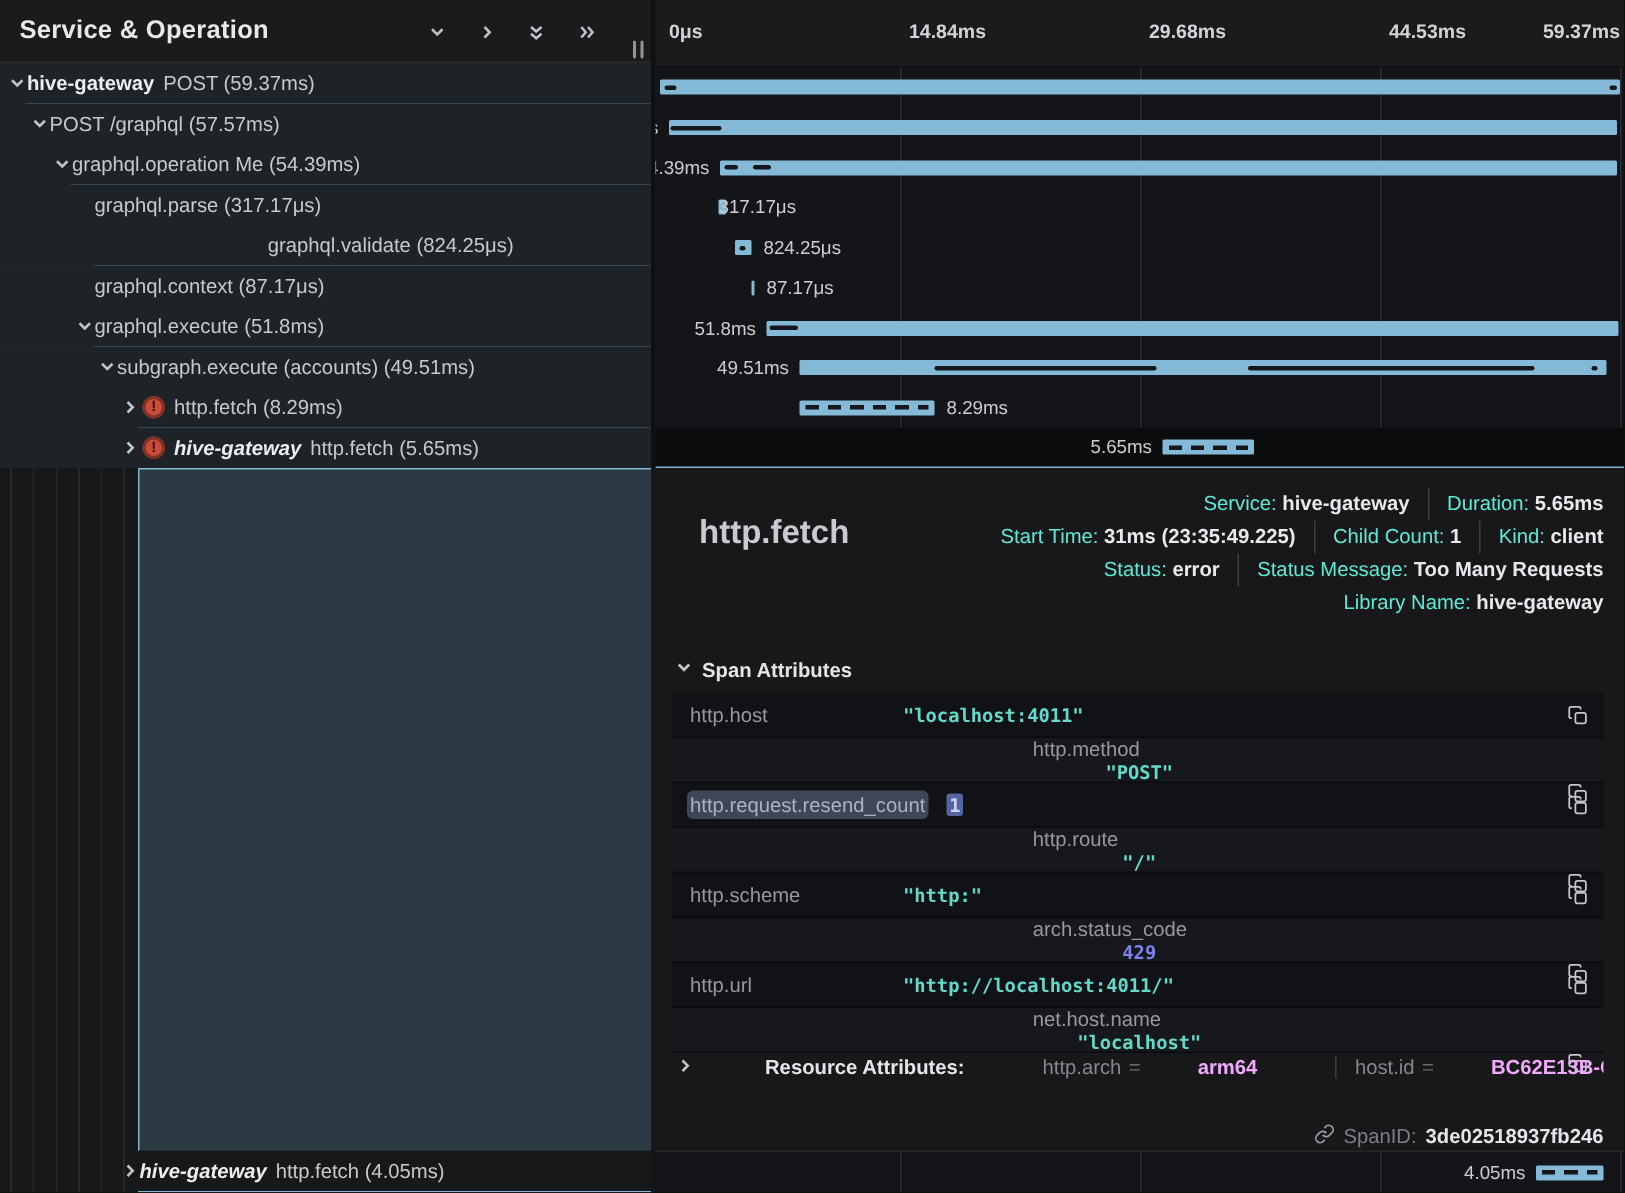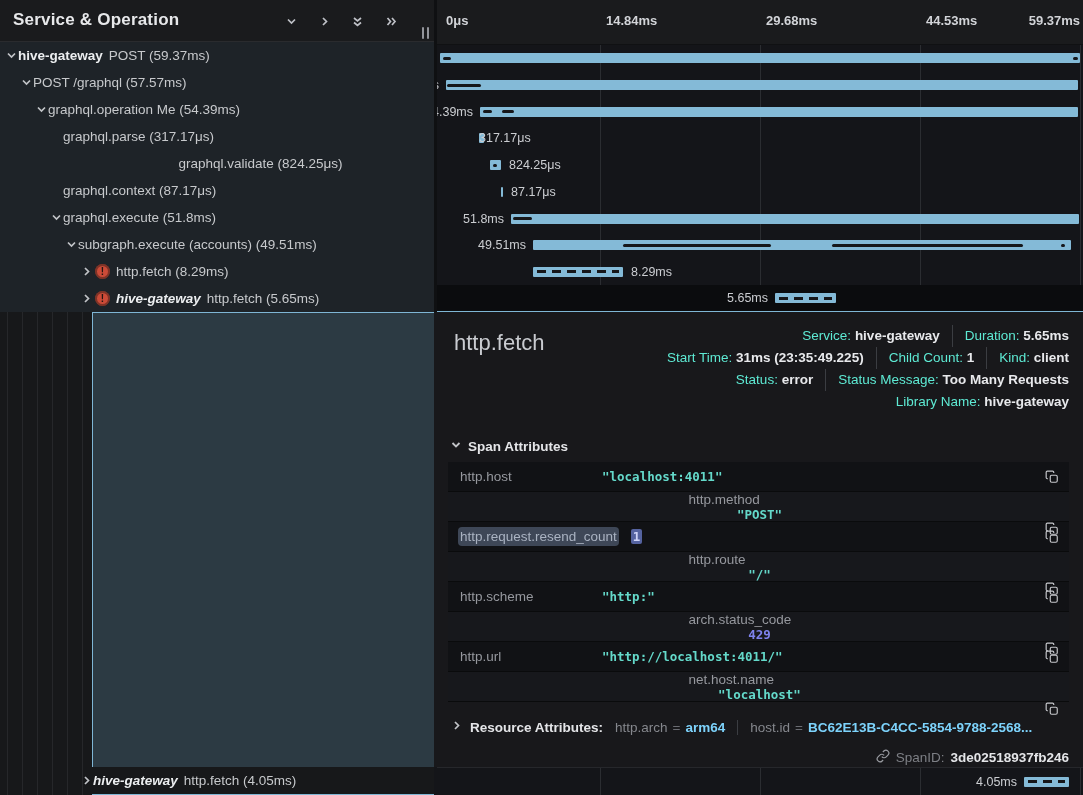--- a/index.html
+++ b/index.html
@@ -42,21 +42,21 @@
   .brow{position:absolute;left:0;width:646px;height:27px;}
   .brow.sel{background:#0b0c0e;border-bottom:1px solid var(--accent);box-sizing:border-box;}
   .bar{position:absolute;top:50%;height:10px;margin-top:-5px;background:var(--bar);border-radius:1px;cursor:pointer;}
   .bar .seg{position:absolute;top:50%;height:3px;margin-top:-1.5px;background:#16171a;border-radius:2px;}
   .bar.dashed::after{content:"";position:absolute;left:4px;right:4px;top:50%;height:3px;margin-top:-1.5px;
       background:repeating-linear-gradient(90deg,#16171a 0 9px,transparent 9px 15px);}
   .blabel{position:absolute;top:50%;transform:translateY(-50%);font-size:12.5px;color:#cbcdd1;white-space:nowrap;}
   .bottomrow{position:absolute;left:0;top:767px;width:646px;height:28px;border-top:1px solid #26272b;box-sizing:border-box;}
   
   .detail{position:absolute;left:434px;top:312px;width:649px;height:455px;background:#18181b;box-sizing:border-box;overflow:hidden;}
-  .dtitle{position:absolute;left:20px;top:18px;margin:0;font-size:22px;font-weight:400;color:#c9cbd0;}
+  .dtitle{position:absolute;left:20px;top:18px;margin:12px;font-size:22px;font-weight:700;color:#c9cbd0;}
   .meta{position:absolute;right:14px;top:13px;text-align:right;font-size:13.5px;}
   .mrow{height:22px;line-height:22px;display:flex;justify-content:flex-end;}
   .mpair{display:inline-flex;align-items:center;white-space:pre;}
   .mpair + .mpair{border-left:1px solid #3b3d42;padding-left:12px;margin-left:12px;}
   .mlabel{color:#5eead4;}
   .mvalue{color:#e8e9ec;font-weight:700;}
   .sah{position:absolute;left:16px;top:127px;display:flex;align-items:center;gap:6px;
        font-size:13.5px;font-weight:700;color:#e4e5e8;cursor:pointer;}
   .sah svg{stroke:#c2c4c8;}
   .attrs{position:absolute;left:14px;right:14px;top:150px;background:#0a0b0c;}
@@ -64,29 +64,29 @@
   .arow.odd{background:#111215;}
   .arow.even{background:#17181c;flex-direction:column;}
   .akey{color:#96989e;flex:0 0 auto;min-width:128px;margin-right:14px;white-space:nowrap;}
   .akey.hlk{background:#3e4757;border-radius:2px;box-shadow:0 0 0 2px #3e4757;color:#aab3c2;}
   .aval{font-family:"DejaVu Sans Mono",monospace;font-size:12.5px;font-weight:700;white-space:nowrap;}
   .aval.str{color:var(--strcol);}
   .aval.num{color:var(--numcol);}
   .aval .hlv{background:#5563a0;border-radius:2px;padding:0 2px;color:#ced4f8;}
   .acopy{margin-left:auto;background:none;border:none;padding:0;cursor:pointer;display:flex;align-items:center;}
   .acopy svg{stroke:#c6c7cb;}
-  .resline{position:absolute;left:16px;right:14px;top:402px;height:26px;display:flex;align-items:center;
-           font-size:13.5px;white-space:nowrap;overflow:hidden;}
+  .resline{position:absolute;left:16px;right:14px;top:392px;height:26px;display:flex;align-items:flex-start;
+           font-size:13.5px;white-space:nowrap;overflow:hidden;gap:40px;}
   .resline svg{stroke:#c2c4c8;margin-right:7px;flex:0 0 auto;}
   .reshead{font-weight:700;color:#e4e5e8;margin-right:12px;}
   .ritem{display:inline-flex;align-items:center;white-space:pre;}
   .ritem + .ritem{border-left:1px solid #3b3d42;padding-left:12px;margin-left:12px;}
   .rkey{color:#85878d;}
   .req{color:#6a6c72;padding:0 5px;}
-  .rval{color:#7dd3fc;font-weight:700;}
+  .rval{color:#f0abfc;font-weight:700;margin-left:33px;}
   .spanid{position:absolute;right:14px;top:434px;height:22px;display:flex;align-items:center;gap:6px;font-size:13.5px;}
   .spanid svg{stroke:#9a9ca2;}
   .sidlabel{color:#7d7f85;}
   .sidval{color:#e4e5e8;font-weight:600;}
 </style>
 </head>
 <body>
 
 <div class="app">
 

